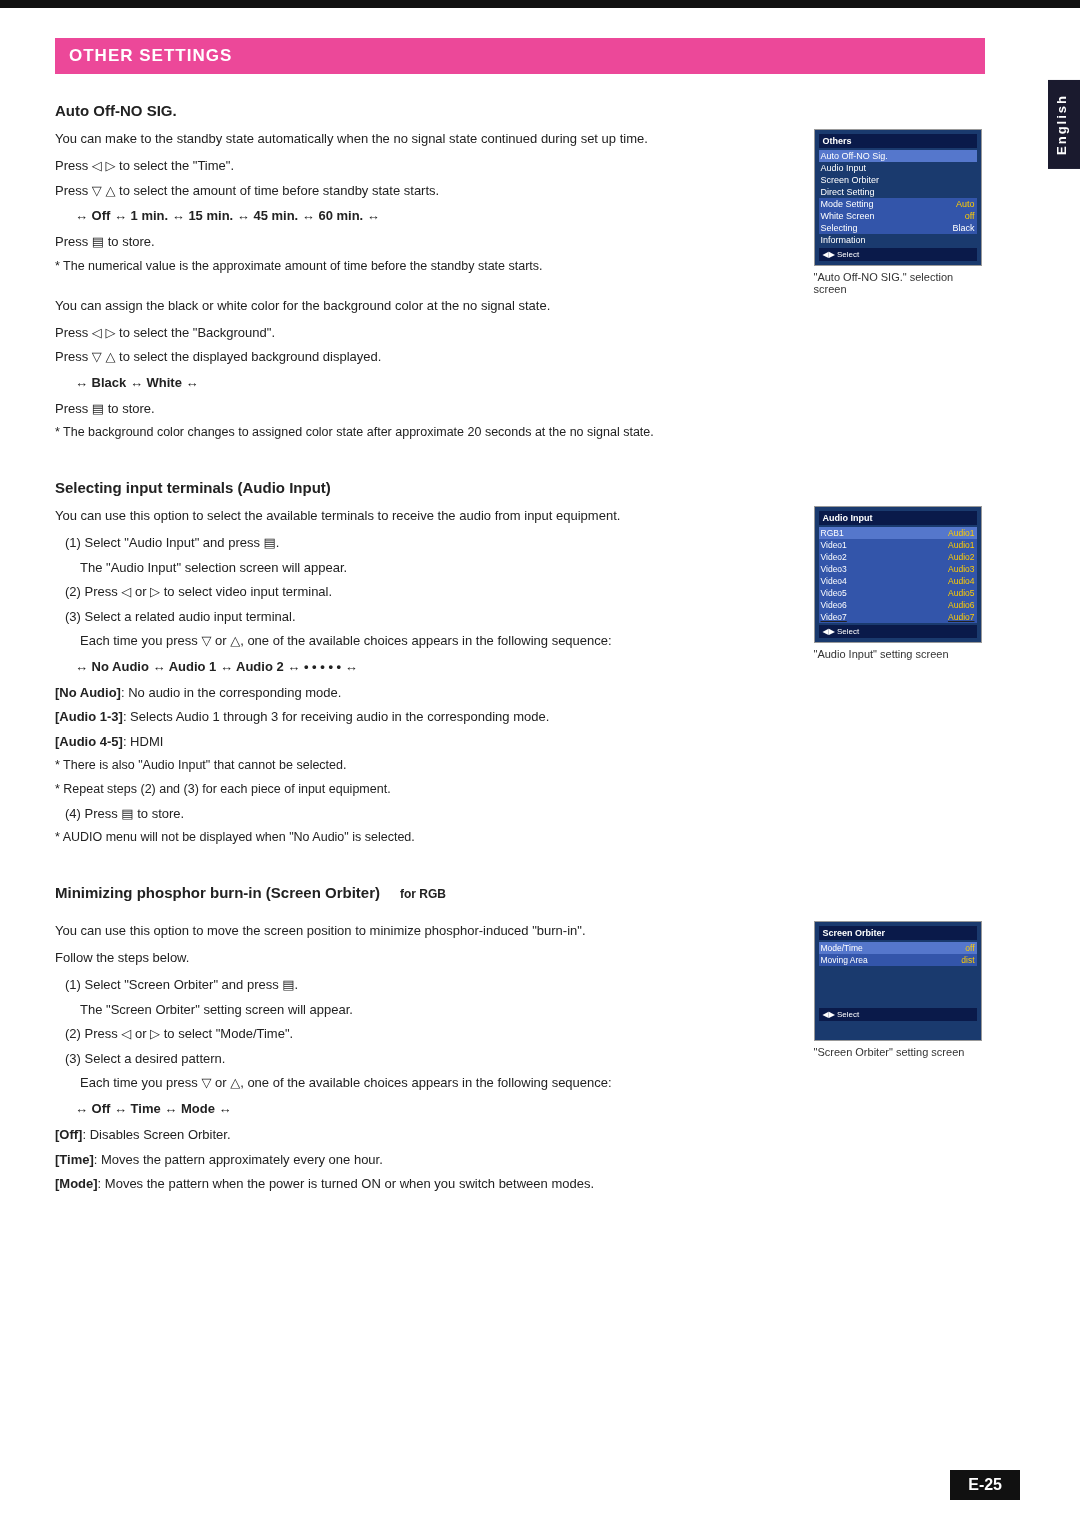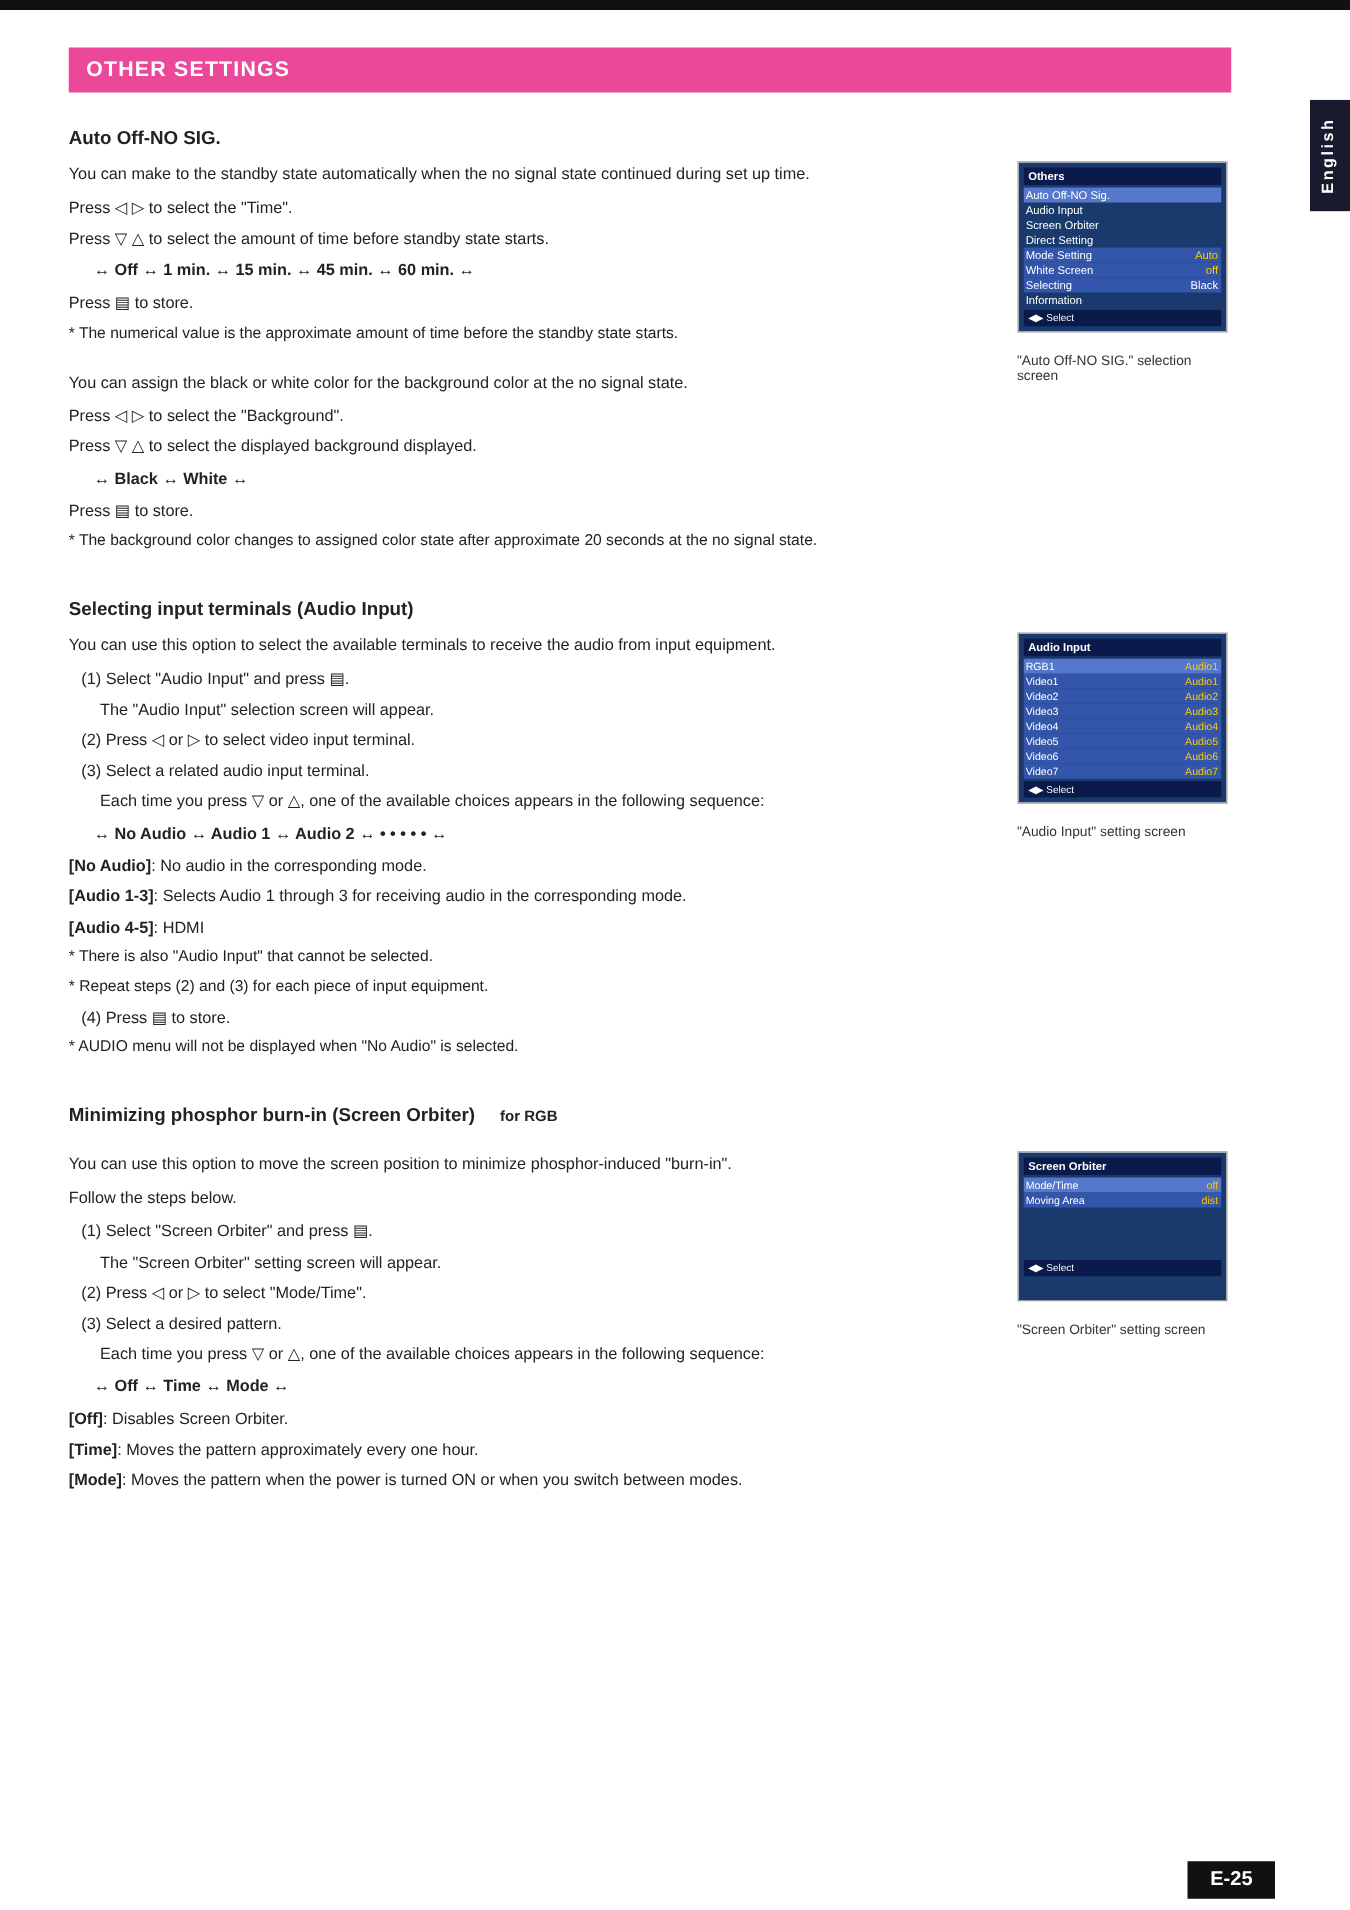--- a/index.html
+++ b/index.html
@@ -89,21 +89,20 @@
     .text-col {
       flex: 1;
     }
 
     .screenshot-col {
       width: 175px;
       flex-shrink: 0;
       display: flex;
       flex-direction: column;
       align-items: center;
-      gap: 12px;
     }
 
     .screenshot-box {
       width: 168px;
       border: 1px solid #999;
       background: #f5f5f5;
       margin-bottom: 5px;
       overflow: hidden;
     }
 
@@ -236,21 +235,21 @@
     }
 
     .screen-orbiter {
       padding: 4px;
       background: #1a3a6e;
     }
 
     
     .page-num-area {
       position: absolute;
-      bottom: 9px;
+      bottom: 28px;
       right: 60px;
       display: flex;
       align-items: center;
       gap: 12px;
     }
 
     .page-num-box {
       background: #111;
       color: #fff;
       padding: 6px 18px;
@@ -389,21 +388,21 @@
                 <span style="color:#ffcc00;">Audio4</span>
             </div>
             <div class="screen-row highlight" style="font-size:8.5px;">
               <span style="color:#fff;">Video5</span>
                 <span style="color:#ffcc00;">Audio5</span>
             </div>
             <div class="screen-row highlight" style="font-size:8.5px;">
               <span style="color:#fff;">Video6</span>
                 <span style="color:#ffcc00;">Audio6</span>
             </div>
-            <div class="screen-row highlight" style="font-size:8.5px;">
+            <div class="screen-row highlight" style="font-size:8.5px;text-decoration:underline;">
               <span style="color:#fff;">Video7</span>
                 <span style="color:#ffcc00;">Audio7</span>
             </div>
             <div class="screen-bottom">
               <span>◀▶ Select</span>
             </div>
           </div>
         </div>
         <div class="screenshot-caption">"Audio Input" setting screen</div>
       </div>

